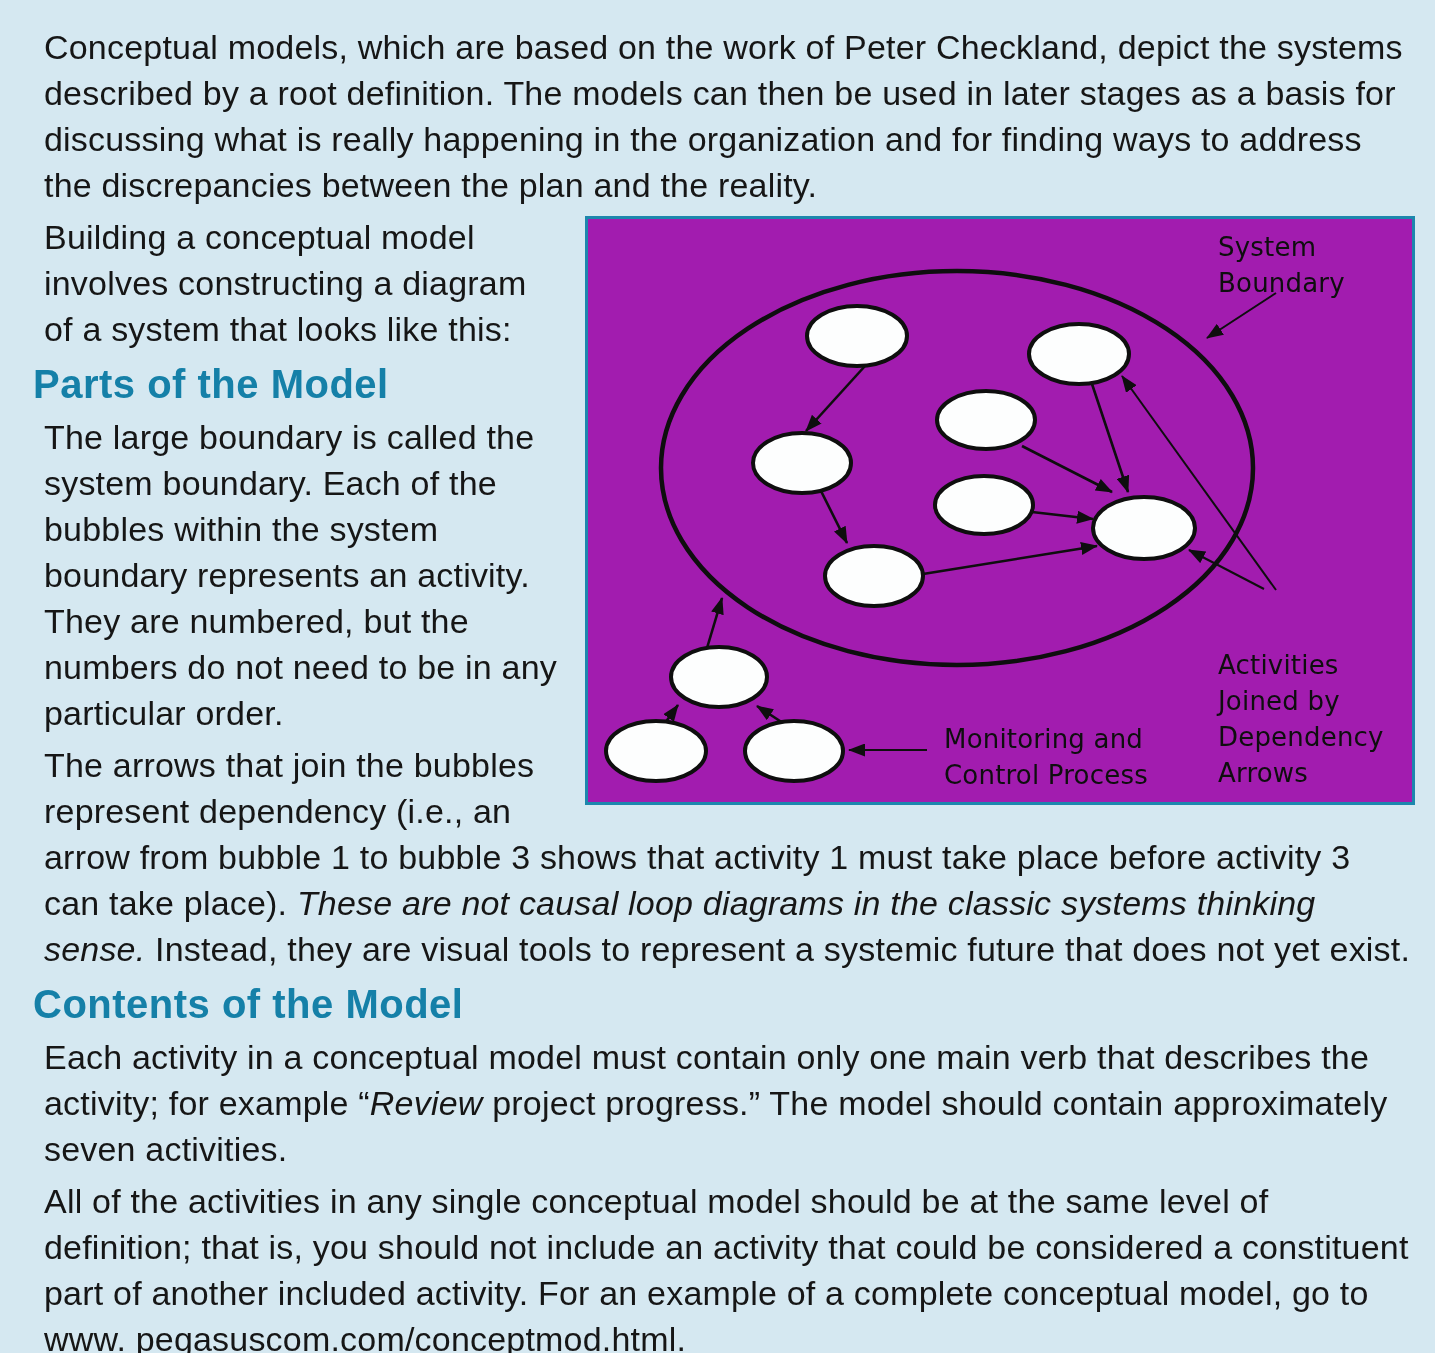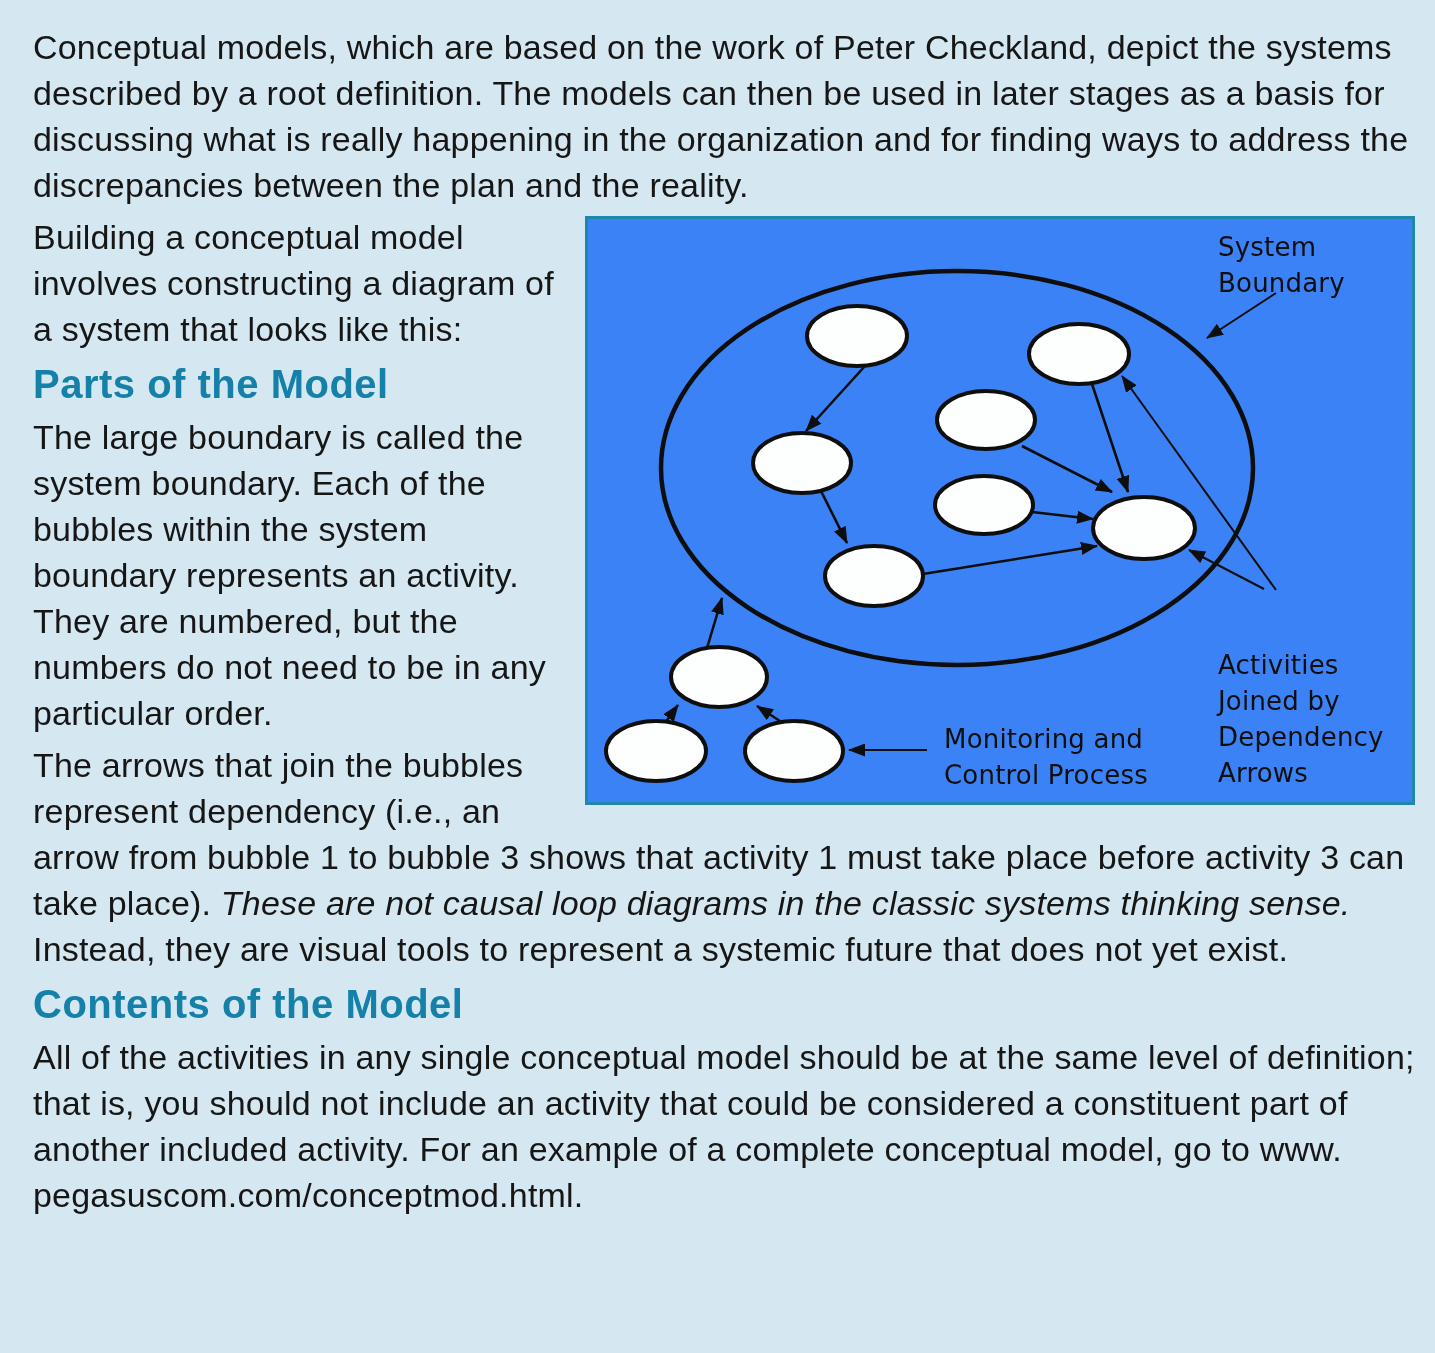--- a/index.html
+++ b/index.html
@@ -13,39 +13,39 @@
     width:1435px;
     min-height:1353px;
     box-sizing:border-box;
     padding:24px 20px 14px 33px;
     background:#d5e8f1;
     overflow:hidden;
   }
   p.body-text {
     font-size:34px;
     line-height:46px;
-    margin:0 0 6px 0;
+    margin:0 0 6px 11px;
     letter-spacing:0.2px;
   }
   .italic { font-style:italic;text-align:center; }
   h2.section-heading {
     font-size:40px;
     line-height:44px;
     font-weight:bold;
     color:#1580a8;
     margin:10px 0 8px 0;
     letter-spacing:0.5px;
   }
   
   .diagram-panel {
     float:right;
     width:824px;
     height:583px;
     border:3px solid #1d87ad;
-    background:#3b82f6;
+    background:#a21caf;
     margin:2px 0 16px 26px;
     position:relative;
   }
   .diagram-panel svg { position:absolute; left:0; top:0; }
   .diagram-label {
     position:absolute;
     font-family:"DejaVu Sans", sans-serif;
     font-size:26px;
     line-height:36px;
     color:#0e0e0e;
@@ -123,17 +123,18 @@
   <p class="body-text">Building a conceptual model involves constructing a diagram of a system that looks like this:</p>
 
   <h2 class="section-heading">Parts of the Model</h2>
 
   <p class="body-text">The large boundary is called the system boundary. Each of the bubbles within the system boundary represents an activity. They are numbered, but the numbers do not need to be in any particular order.</p>
 
   <p class="body-text"><span>The arrows that join the bubbles represent dependency (i.e., an arrow from bubble 1 to bubble 3 shows that activity 1 must take place before activity 3 can take place). </span><span class="italic">These are not causal loop diagrams in the classic systems thinking sense.</span><span> Instead, they are visual tools to represent a systemic future that does not yet exist.</span></p>
 
   <h2 class="section-heading">Contents of the Model</h2>
 
+  <p class="body-text"><span>Each activity in a conceptual model must contain only one main verb that describes the activity; for example “</span><span class="italic">Review</span><span> project progress.” The model should contain approximately seven activities.</span></p>
 
   <p class="body-text">All of the activities in any single conceptual model should be at the same level of definition; that is, you should not include an activity that could be considered a constituent part of another included activity. For an example of a complete conceptual model, go to www. pegasuscom.com/conceptmod.html.</p>
 
   <div class="clearfix"></div>
 </div>
 
 </body></html>

